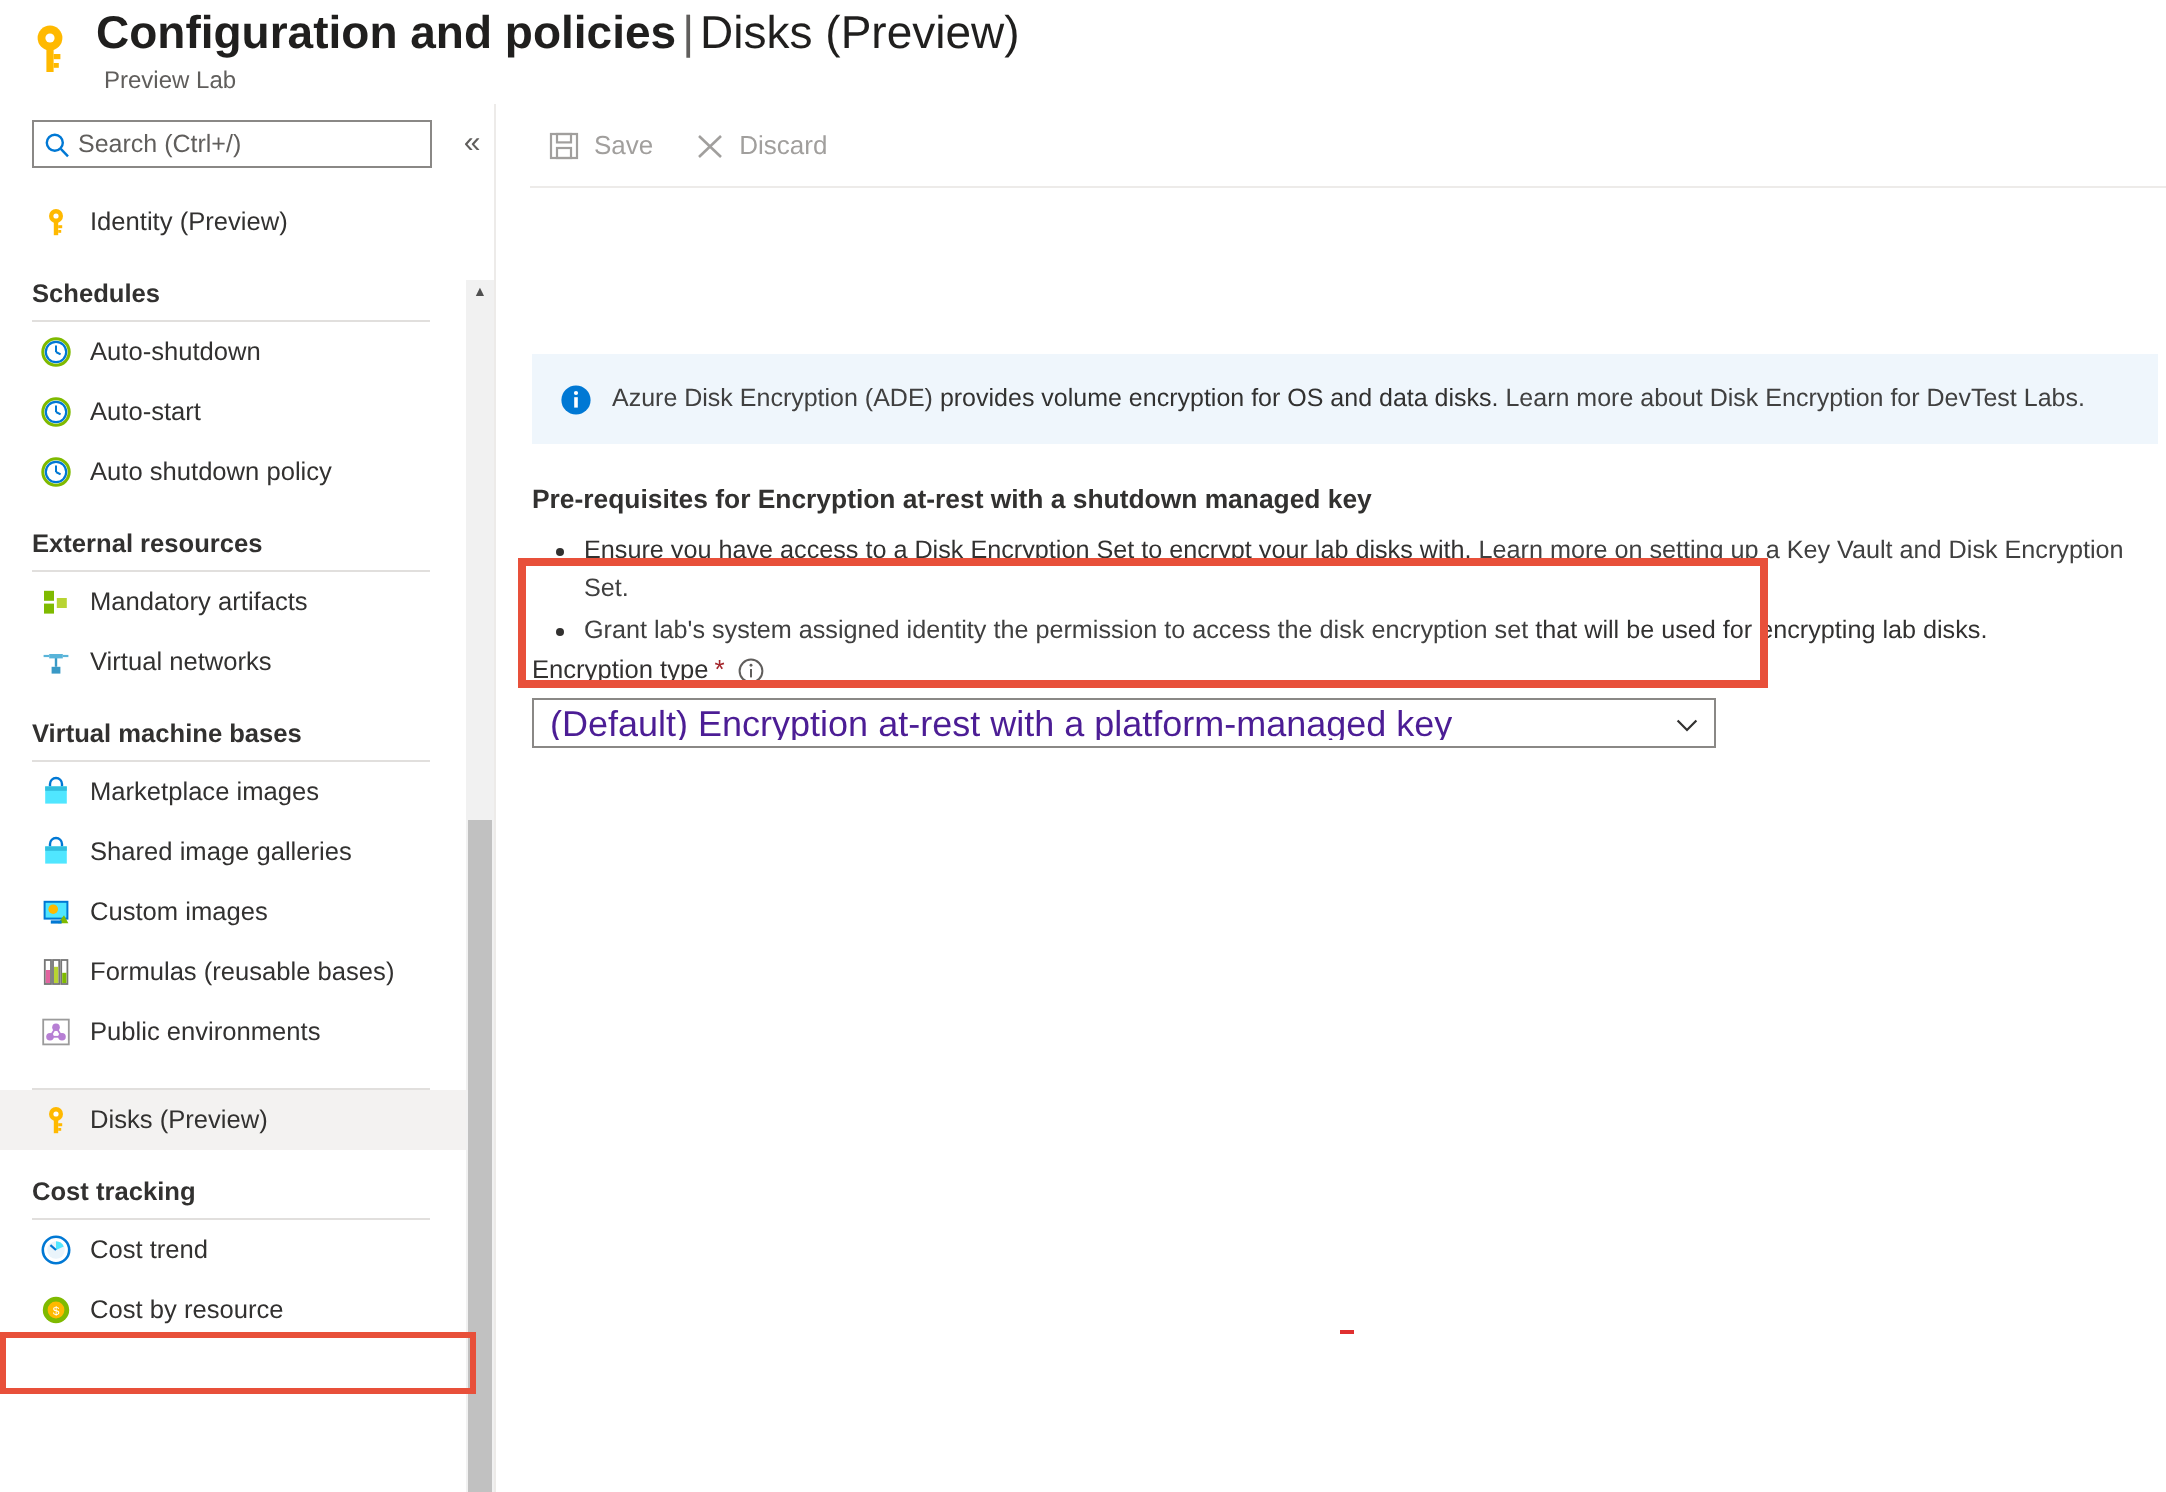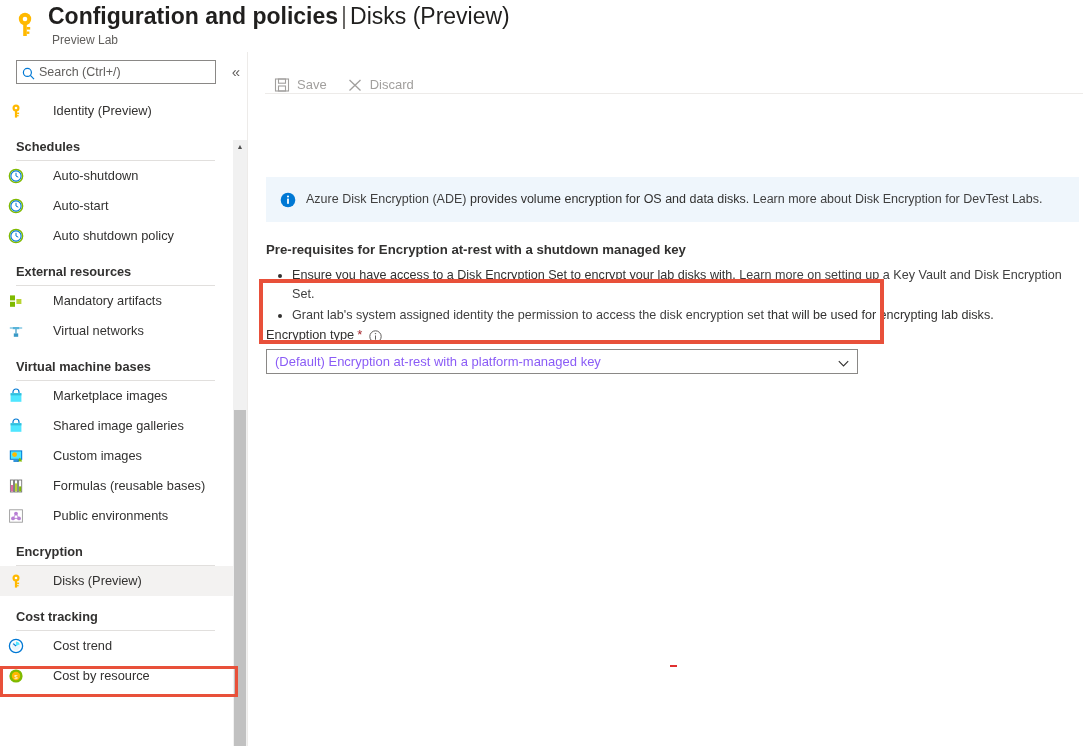--- a/index.html
+++ b/index.html
@@ -74,23 +74,22 @@
 
   #nav-scroll-area {
     position: absolute; left: 0; top: 44px;
     width: 247px; height: 650px;
     overflow: hidden;
   }
   .nav-item {
     position: relative;
     height: 30px;
     display: flex; align-items: center;
-    padding-left: 8px;
+    padding-left: 20px;
     cursor: pointer;
-    gap: 20px;
   }
   .nav-item .nav-icon {
     width: 16px; height: 16px;
     flex: none; margin-right: 9px;
     display: block;
   }
   .nav-item .nav-label {
     font-size: 12.8px; color: #323130;
     line-height: 16px; white-space: nowrap;
   }
@@ -147,21 +146,21 @@
     background: #edebe9;
   }
 
   
   #content {
     position: absolute; left: 248px; top: 52px;
     width: 835px; height: 694px;
     background: #ffffff;
   }
   #toolbar {
-    position: absolute; left: 0; top: 12px;
+    position: absolute; left: 0; top: 0;
     width: 835px; height: 41px;
     display: flex; align-items: center;
     padding-left: 18px;
   }
   .toolbar-button {
     display: flex; align-items: center;
     height: 30px; padding: 0 8px;
     margin-right: 4px;
     cursor: default;
     opacity: 1;
@@ -241,21 +240,21 @@
     cursor: pointer;
   }
   #encryption-select-wrap {
     position: relative;
     width: 592px; height: 25px;
     border: 1px solid #8a8886;
     background: #ffffff;
     display: flex; align-items: center;
   }
   #encryption-select-value {
-    font-size: 13px; color: #8b5cf6;
+    font-size: 18px; color: #4c1d95;
     line-height: 16px; padding-left: 8px;
     white-space: nowrap; overflow: hidden;
   }
   #encryption-chevron {
     position: absolute; right: 7px; top: 6px;
     width: 13px; height: 13px;
     cursor: pointer;
   }
 
   #encryption-highlight-box {
@@ -419,21 +418,20 @@
             <circle cx="8" cy="5.6" r="1.9" fill="#b77fd4"></circle>
             <circle cx="5" cy="10.4" r="1.9" fill="#b77fd4"></circle>
             <circle cx="11" cy="10.4" r="1.9" fill="#b77fd4"></circle>
             <line x1="8" y1="5.6" x2="5" y2="10.4" stroke="#b77fd4" stroke-width="0.9"></line>
             <line x1="8" y1="5.6" x2="11" y2="10.4" stroke="#b77fd4" stroke-width="0.9"></line>
             <line x1="5" y1="10.4" x2="11" y2="10.4" stroke="#b77fd4" stroke-width="0.9"></line>
           </svg></span>
         <span class="nav-label">Public environments</span>
       </div>
       <div class="nav-group">
-        <div class="nav-group-title">Encryption</div>
         <div class="nav-group-rule"></div>
       </div>
       <div class="nav-item selected">
         <span class="nav-icon"><svg viewBox="0 0 16 16" width="16" height="16">
             <circle cx="8" cy="5" r="3.5" fill="#ffb900"></circle>
             <circle cx="8" cy="5" r="1.3" fill="#ffffff"></circle>
             <rect x="6.9" y="7.6" width="2.2" height="7" fill="#ffb900"></rect>
             <rect x="9.1" y="9.6" width="2" height="1.5" fill="#ffb900"></rect>
             <rect x="9.1" y="12" width="1.5" height="1.4" fill="#ffb900"></rect>
           </svg></span>

